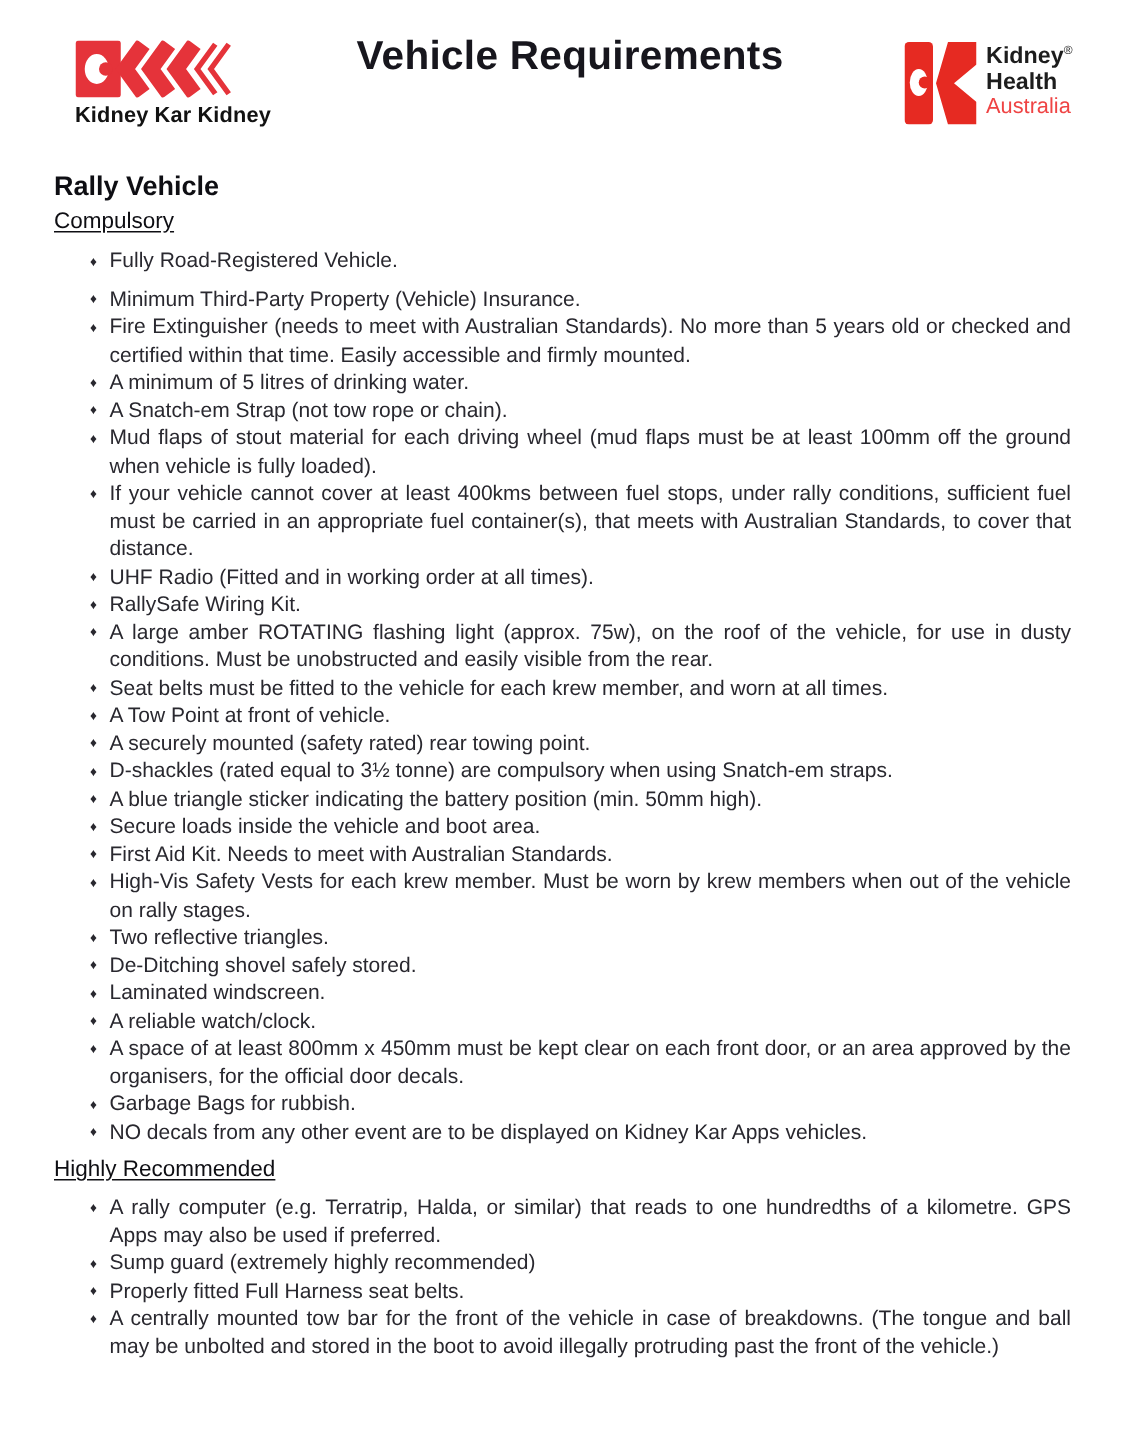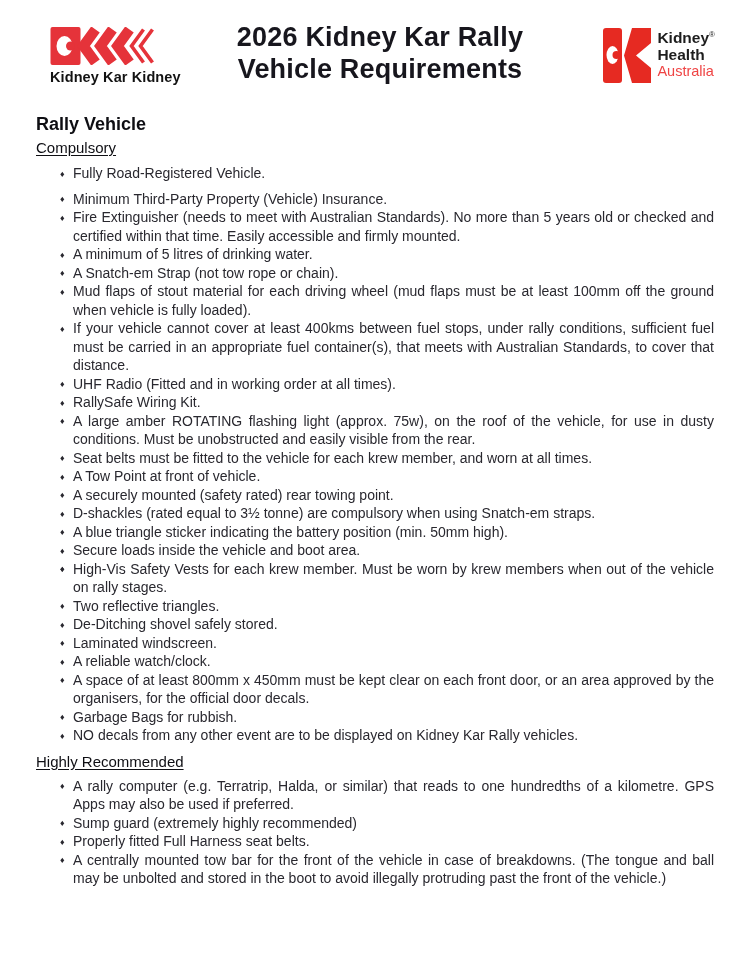--- a/index.html
+++ b/index.html
@@ -89,21 +89,20 @@
         <polyline points="45,2.5 33,19 45,35.5" fill="none" stroke="var(--brand-red)" stroke-width="10.5"></polyline>
         <polyline points="62,2.5 50,19 62,35.5" fill="none" stroke="var(--brand-red)" stroke-width="10.5"></polyline>
         <polyline points="79,2.5 67,19 79,35.5" fill="none" stroke="var(--brand-red)" stroke-width="10.5"></polyline>
         <polyline points="93,2.5 81,19 93,35.5" fill="none" stroke="var(--brand-red)" stroke-width="3.6"></polyline>
         <polyline points="102,2.5 90,19 102,35.5" fill="none" stroke="var(--brand-red)" stroke-width="3.6"></polyline>
       </svg>
       <div class="logo-left-text">Kidney Kar Kidney</div>
     </div>
 
     <h1 class="title">
-      <span>2026 Kidney Kar Rally</span>
       <span>Vehicle Requirements</span>
     </h1>
 
     <div class="logo-right">
       <svg width="48" height="55" viewBox="0 0 48 55">
         <rect x="0" y="0" width="19" height="55" rx="3" fill="var(--health-red)"></rect>
         <ellipse cx="9.5" cy="27" rx="6" ry="9" fill="#ffffff"></ellipse>
         <circle cx="13.5" cy="27" r="4" fill="var(--health-red)"></circle>
         <polygon points="29,0 48,0 48,15 33,27.5 48,40 48,55 29,55 21,27.5" fill="var(--health-red)"></polygon>
       </svg>
@@ -198,20 +197,21 @@
     <span class="item-text">A blue triangle sticker indicating the battery position (min. 50mm high).</span>
   </li>
 
   <li>
     <span class="bullet">♦</span>
     <span class="item-text">Secure loads inside the vehicle and boot area.</span>
   </li>
 
   <li>
     <span class="bullet">♦</span>
+    <span class="item-text">First Aid Kit. Needs to meet with Australian Standards.</span>
   </li>
 
   <li>
     <span class="bullet">♦</span>
     <span class="item-text">High-Vis Safety Vests for each krew member. Must be worn by krew members when out of the vehicle on rally stages.</span>
   </li>
 
   <li>
     <span class="bullet">♦</span>
     <span class="item-text">Two reflective triangles.</span>
@@ -237,21 +237,21 @@
     <span class="item-text">A space of at least 800mm x 450mm must be kept clear on each front door, or an area approved by the organisers, for the official door decals.</span>
   </li>
 
   <li>
     <span class="bullet">♦</span>
     <span class="item-text">Garbage Bags for rubbish.</span>
   </li>
 
   <li>
     <span class="bullet">♦</span>
-    <span class="item-text">NO decals from any other event are to be displayed on Kidney Kar Rally vehicles.</span>
+    <span class="item-text">NO decals from any other event are to be displayed on Kidney Kar Apps vehicles.</span>
   </li>
 </ul>
     </section>
 
     <section>
       <h3 class="sub-heading second">Highly Recommended</h3>
       <ul class="req-list second">
   <li>
     <span class="bullet">♦</span>
     <span class="item-text">A rally computer (e.g. Terratrip, Halda, or similar) that reads to one hundredths of a kilometre. GPS Apps may also be used if preferred.</span>

